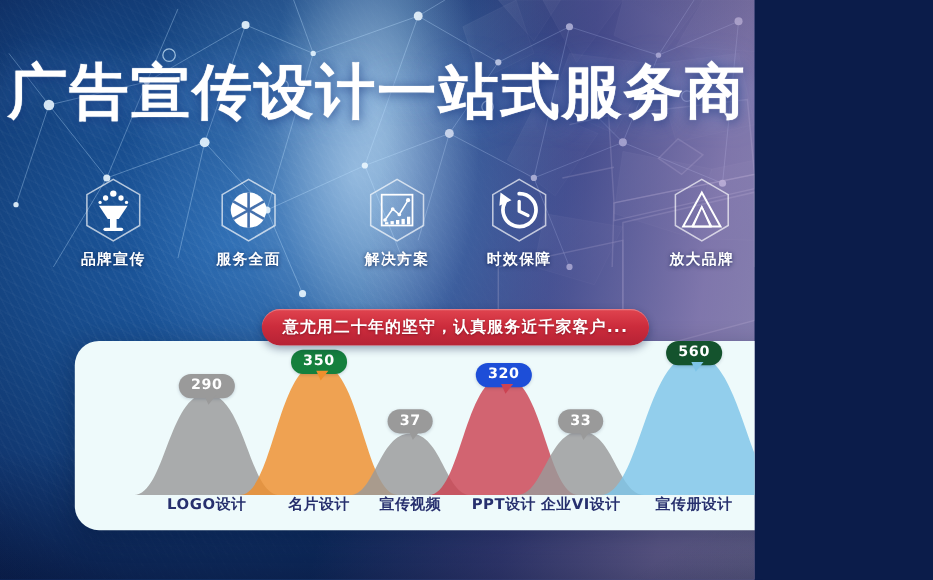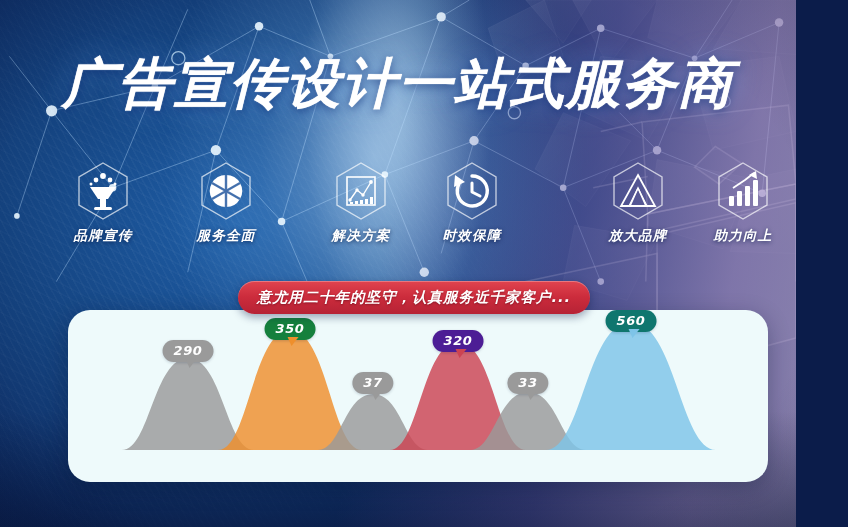--- a/index.html
+++ b/index.html
@@ -6,23 +6,22 @@
   html,body { width:848px; height:527px; overflow:hidden; }
   body {
     font-family:"Liberation Sans","DejaVu Sans",sans-serif;
     background:#0b1c4a;
     position:relative;
   }
 
   
   #banner {
     position:absolute; inset:0;
-    width:796px; height:527px;
+    width:686px; height:527px;
     overflow:hidden;
-    font-style:italic;
   }
   .bg-layer { position:absolute; inset:0; }
 
   
   .bg-base {
     background:
       radial-gradient(ellipse 620px 520px at 30% 42%, #1f5fa8 0%, #14427e 38%, #0e2a60 66%, #0a1b47 100%),
       linear-gradient(115deg,#0a1c48 0%,#113a79 28%,#1c5596 46%,#2b5f9e 56%,#5a5f9e 74%,#8b7fb5 88%,#a38ec4 100%);
   }
   
@@ -389,33 +388,41 @@
         <span class="tail"></span>
       </div>
     </div>
     <div class="bub" id="bub2" style="left: 305px; top: 62px;">
       <div class="oval" style="background: rgb(154, 154, 154); color: rgb(154, 154, 154);">
         <span style="color: rgb(255, 255, 255);">37</span>
         <span class="tail"></span>
       </div>
     </div>
     <div class="bub" id="bub3" style="left: 390px; top: 20px;">
-      <div class="oval" style="background: #4c1d95; color: rgb(204, 67, 82);">
+      <div class="oval" style="background: #1d4ed8; color: rgb(204, 67, 82);">
         <span style="color: rgb(255, 255, 255);">320</span>
         <span class="tail"></span>
       </div>
     </div>
     <div class="bub" id="bub4" style="left: 460px; top: 62px;">
       <div class="oval" style="background: rgb(154, 154, 154); color: rgb(154, 154, 154);">
         <span style="color: rgb(255, 255, 255);">33</span>
         <span class="tail"></span>
       </div>
     </div>
     <div class="bub" id="bub5" style="left: 563px; top: 0px;">
-      <div class="oval" style="background: #0f766e; color: rgb(126, 196, 232);">
+      <div class="oval" style="background: #14532d; color: rgb(126, 196, 232);">
         <span style="color: rgb(255, 255, 255);">560</span>
         <span class="tail"></span>
       </div>
     </div>
 
+    <div id="xlabels">
+      <div class="xl" id="xl0" style="left: 120px;">LOGO设计</div>
+      <div class="xl" id="xl1" style="left: 222px;">名片设计</div>
+      <div class="xl" id="xl2" style="left: 305px;">宣传视频</div>
+      <div class="xl" id="xl3" style="left: 390px;">PPT设计</div>
+      <div class="xl" id="xl4" style="left: 460px;">企业VI设计</div>
+      <div class="xl" id="xl5" style="left: 563px;">宣传册设计</div>
+    </div>
   </div>
 
 </div>
 
 </body></html>

